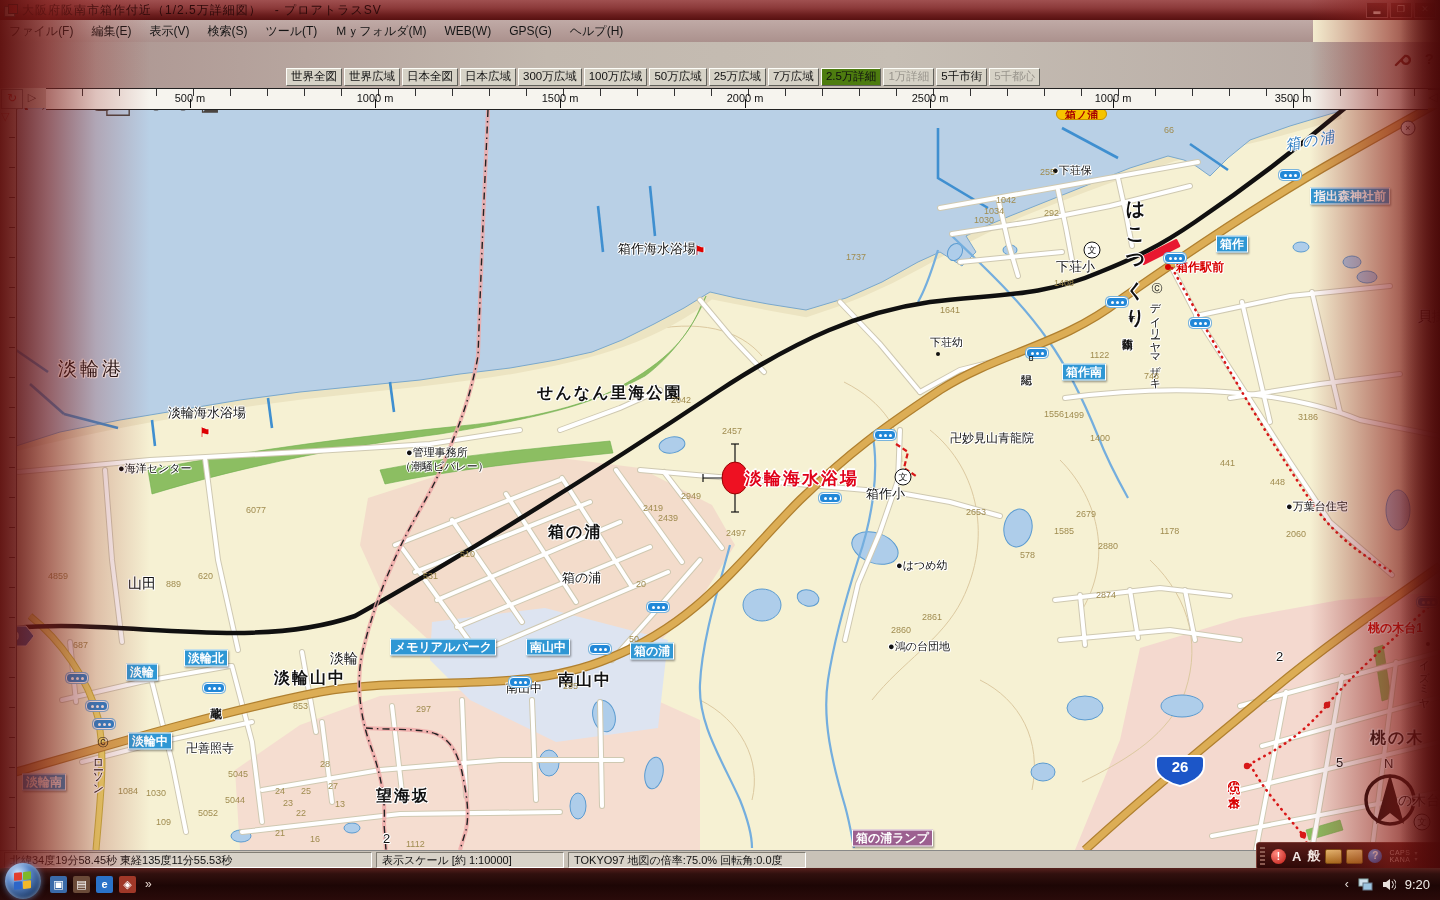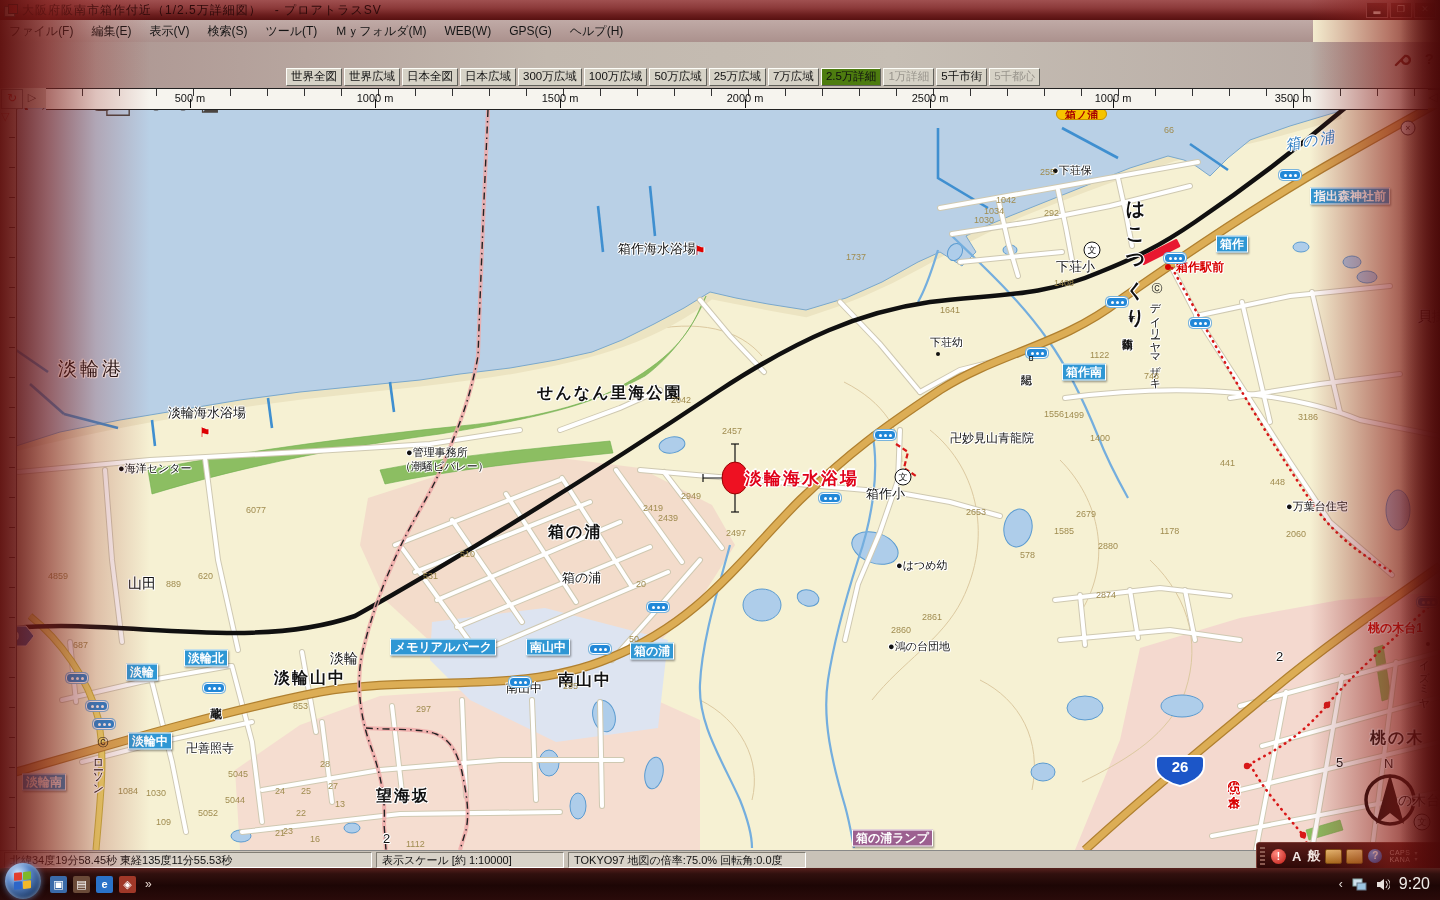--- a/index.html
+++ b/index.html
@@ -102,21 +102,21 @@
   #chevron{color:#e8d8d0;font-size:12px;margin:0 8px 0 6px;}
   .taskbtn{height:24px;margin-right:8px;border-radius:3px;display:flex;align-items:center;
     padding:0 8px;font-size:12px;white-space:nowrap;overflow:hidden;}
   .taskbtn.active{background:linear-gradient(180deg,#6b2a28,#3a0f0e);box-shadow:inset 0 0 5px #000;
     border:1px solid #8a4a44;color:#f4e8e4;}
   .taskbtn.idle{background:linear-gradient(180deg,rgba(255,255,255,.14),rgba(255,255,255,.03));
     border:1px solid #5f3a36;color:#cdb4ae;}
   .taskic{width:13px;height:13px;margin-right:6px;border-radius:2px;}
   #tray{margin-left:auto;display:flex;align-items:center;gap:9px;margin-right:10px;}
   #tray .tico{color:#e8e0dc;font-size:12px;}
-  #clock{color:#f0ece8;font-size:16px;}
+  #clock{color:#f0ece8;font-size:13px;}
   
   #imebar{position:absolute;left:1256px;top:842px;width:184px;height:26px;z-index:40;
     background:linear-gradient(180deg,#5a1c18,#2c0806);border:1px solid #7a3c34;border-radius:3px;
     display:flex;align-items:center;}
   #imebar .grip{width:5px;height:18px;margin:0 3px;
     background:repeating-linear-gradient(180deg,#8a5a50 0 2px,transparent 2px 4px);}
   #ime-orb{width:15px;height:15px;border-radius:50%;background:radial-gradient(circle at 35% 30%,#ff8a80,#c01810);
     color:#fff;font-size:10px;font-weight:bold;text-align:center;line-height:15px;margin:0 3px;}
   .imetxt{color:#f2e8e4;font-size:13px;font-weight:bold;margin:0 3px;}
   .imebox{width:15px;height:13px;border-radius:2px;margin:0 2px;
@@ -527,21 +527,21 @@
         <div class="lbl lotnum" style="left: 146px; top: 685px;">1030</div>
         <div class="lbl lotnum" style="left: 156px; top: 714px;">109</div>
         <div class="lbl lotnum" style="left: 416px; top: 601px;">297</div>
         <div class="lbl lotnum" style="left: 563px; top: 578px;">235</div>
         <div class="lbl lotnum" style="left: 636px; top: 476px;">20</div>
         <div class="lbl lotnum" style="left: 629px; top: 531px;">50</div>
         <div class="lbl lotnum" style="left: 320px; top: 656px;">28</div>
         <div class="lbl lotnum" style="left: 275px; top: 683px;">24</div>
         <div class="lbl lotnum" style="left: 301px; top: 683px;">25</div>
         <div class="lbl lotnum" style="left: 328px; top: 678px;">27</div>
-        <div class="lbl lotnum" style="left: 283px; top: 695px; margin-top: 28px;">23</div>
+        <div class="lbl lotnum" style="left: 283px; top: 695px;">23</div>
         <div class="lbl lotnum" style="left: 296px; top: 705px;">22</div>
         <div class="lbl lotnum" style="left: 275px; top: 725px;">21</div>
         <div class="lbl lotnum" style="left: 310px; top: 731px;">16</div>
         <div class="lbl lotnum" style="left: 335px; top: 696px;">13</div>
         <div class="lbl lotnum" style="left: 406px; top: 736px;">1112</div>
         <div class="badge" style="left: 1310px; top: 88px;">指出森神社前</div>
         <div class="badge" style="left: 1216px; top: 136px;">箱作</div>
         <div class="badge" style="left: 1062px; top: 264px;">箱作南</div>
         <div class="badge" style="left: 390px; top: 539px;">メモリアルパーク</div>
         <div class="badge" style="left: 526px; top: 539px;">南山中</div>

